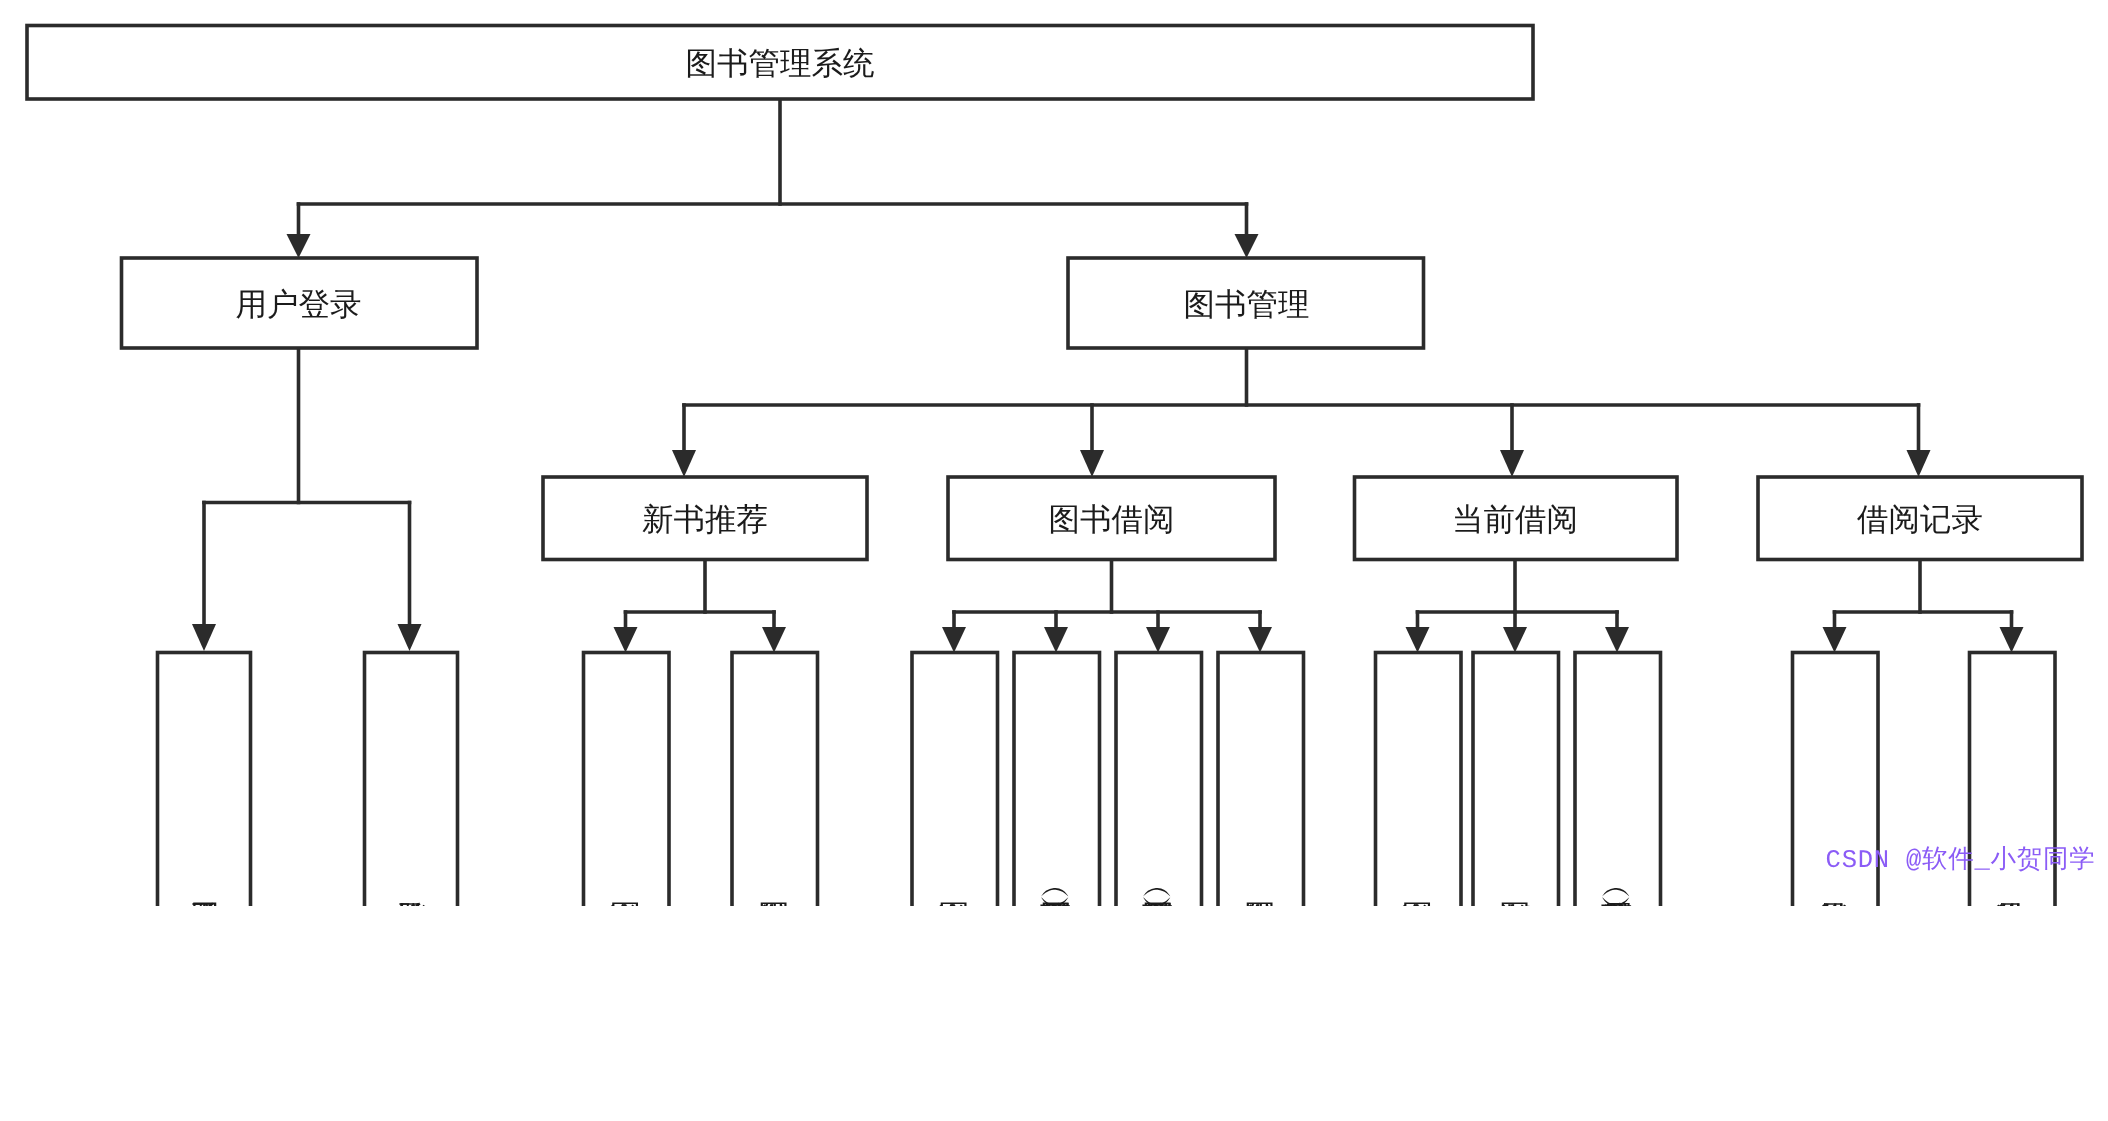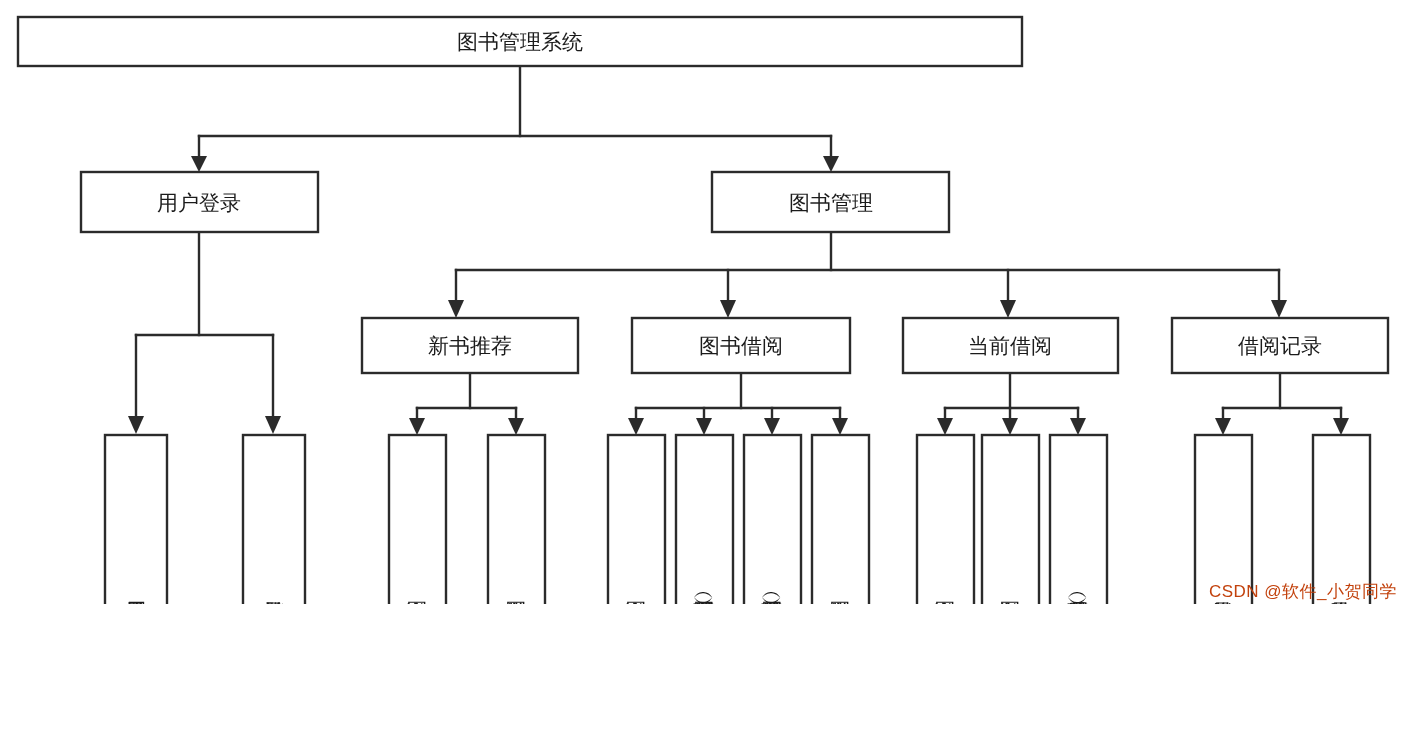--- a/index.html
+++ b/index.html
@@ -50,24 +50,24 @@
     fill: none;
     stroke-linecap: square;
   }
   .edge-arrow {
     fill: #2b2b2b;
     stroke: none;
   }
   .watermark {
     position: absolute;
     right: 8px;
-    bottom: 1px;
-    font-family: Liberation Sans, sans-serif;
+    bottom: 20px;
+    font-family: Liberation Mono, monospace;
     font-size: 17px;
-    color: #c2410c;
+    color: #8b5cf6;
     white-space: nowrap;
     letter-spacing: 0.5px;
   }
 </style>
 </head>
 <body>
 
 <div id="diagram-root">
 
   <svg id="chart-svg" viewBox="0 0 1405 747" xmlns="http://www.w3.org/2000/svg">

